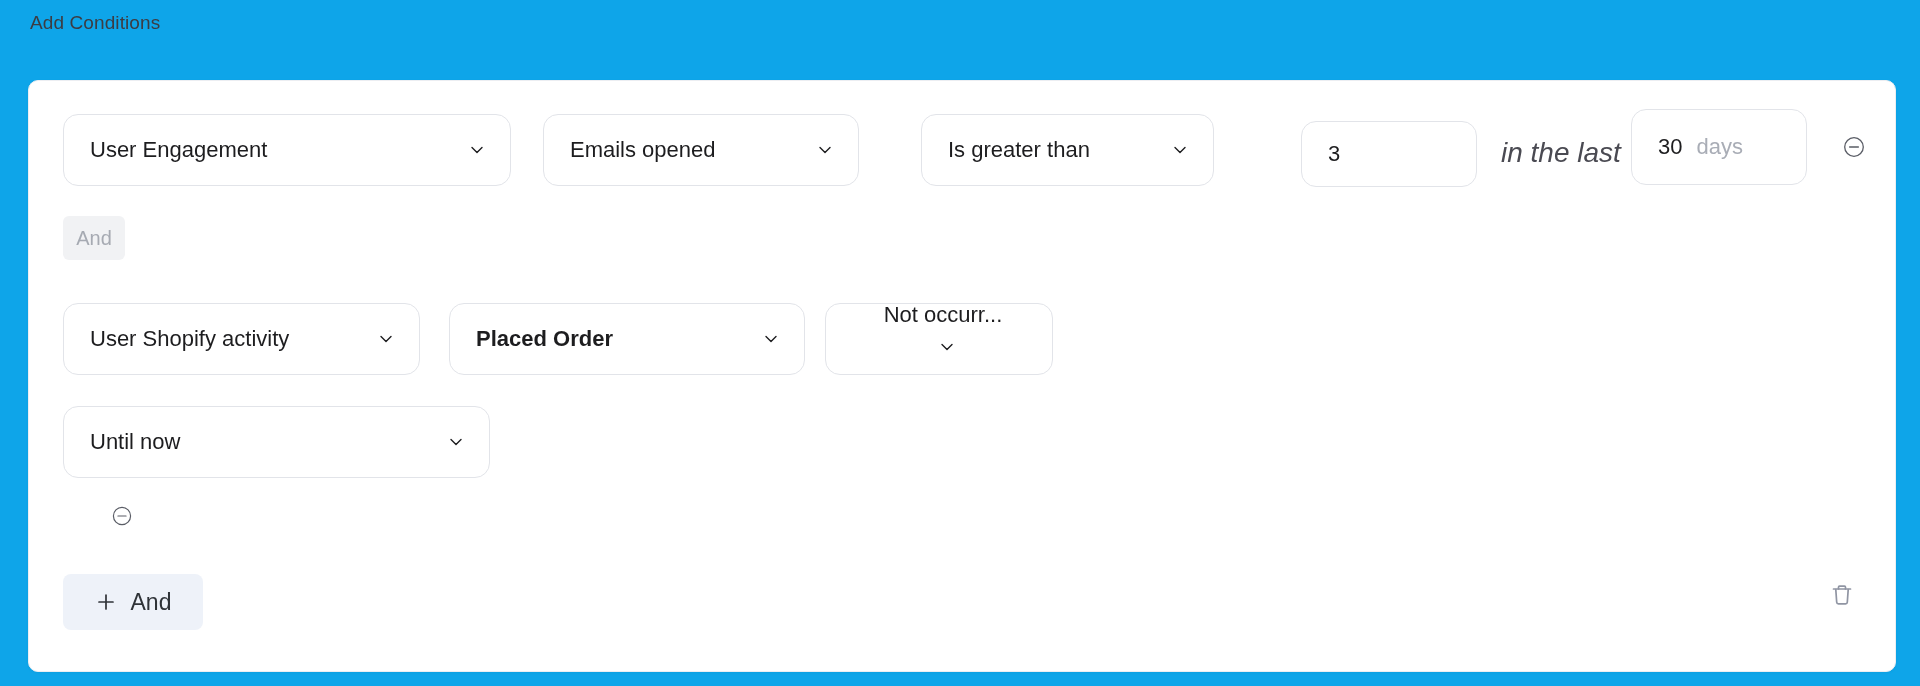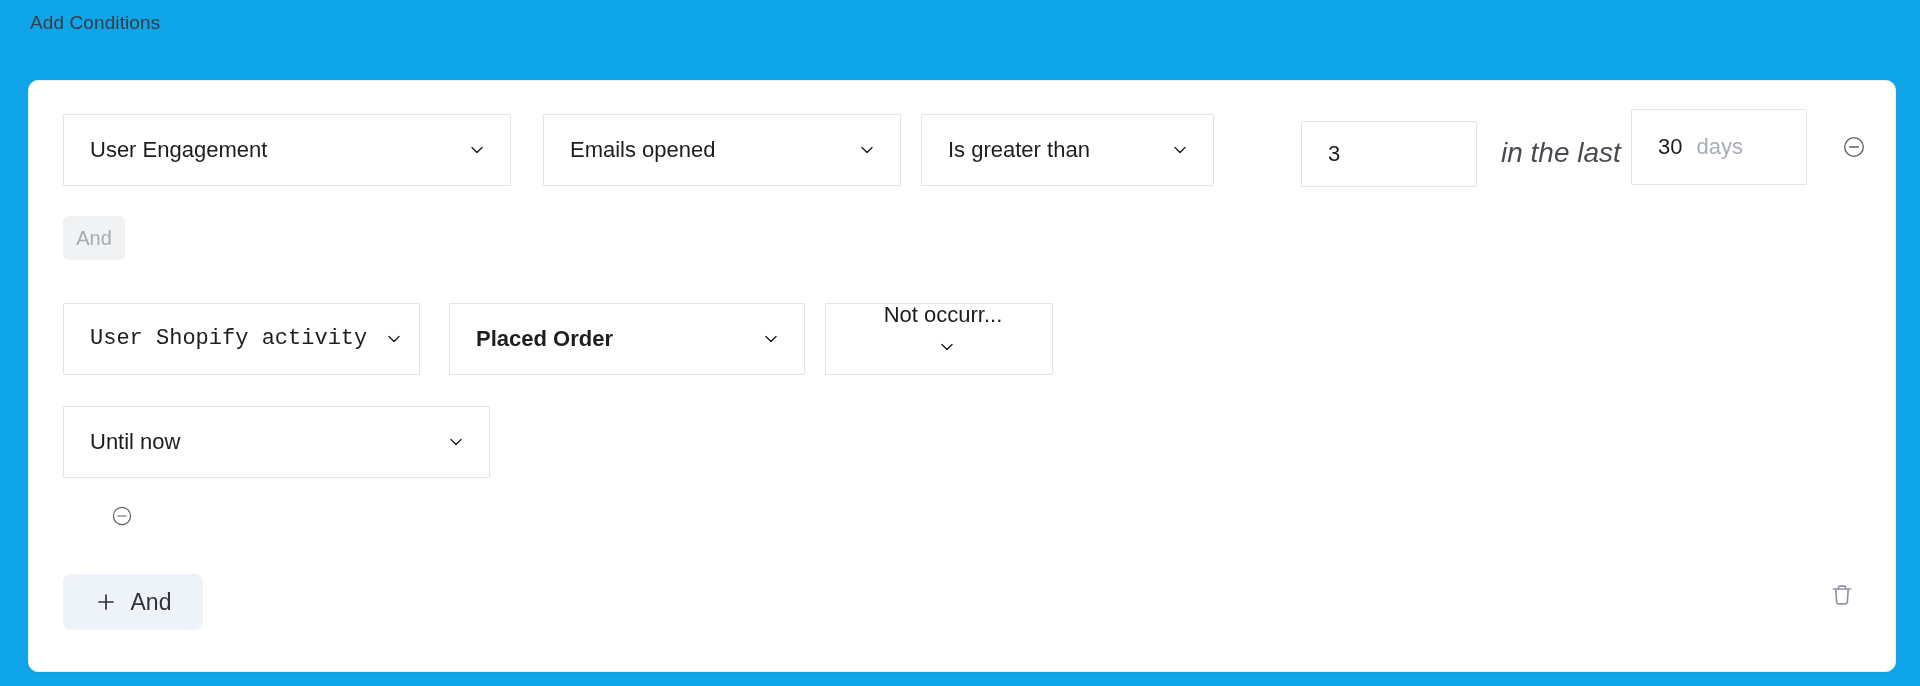--- a/index.html
+++ b/index.html
@@ -44,21 +44,21 @@
     border: 1px solid #eceef2;
     border-radius: 10px;
     box-shadow: 0 1px 3px rgba(17, 24, 39, 0.04);
   }
 
   
   .field {
     position: absolute;
     background: #ffffff;
     border: 1px solid #e2e4e9;
-    border-radius: 1px;
+    border-radius: 15px;
     display: flex;
     align-items: center;
     height: 72px;
   }
   .field.select {
     justify-content: space-between;
     padding: 0 22px 0 26px;
     cursor: pointer;
   }
   .field.input {
@@ -187,21 +187,21 @@
 
     <div class="field select" style="left:34px; top:33px; width:448px;">
       <span class="field-label">User Engagement</span>
       <span class="chevron">
         <svg width="20" height="20" viewBox="0 0 20 20" fill="none">
           <path d="M5 7.5L10 12.5L15 7.5" stroke="#1d1d1f" stroke-width="1.4" stroke-linecap="round" stroke-linejoin="round"></path>
         </svg>
       </span>
     </div>
 
-    <div class="field select" style="left:514px; top:33px; width:358px;">
+    <div class="field select" style="left:514px; top:33px; width:316px;">
       <span class="field-label">Emails opened</span>
       <span class="chevron">
         <svg width="20" height="20" viewBox="0 0 20 20" fill="none">
           <path d="M5 7.5L10 12.5L15 7.5" stroke="#1d1d1f" stroke-width="1.4" stroke-linecap="round" stroke-linejoin="round"></path>
         </svg>
       </span>
     </div>
 
     <div class="field select" style="left:892px; top:33px; width:293px;">
       <span class="field-label">Is greater than</span>
@@ -227,21 +227,21 @@
       <svg width="26" height="26" viewBox="0 0 26 26" fill="none">
         <circle cx="13" cy="13" r="9.3" stroke="#5a5d66" stroke-width="1.3"></circle>
         <path d="M8.6 13H17.4" stroke="#5a5d66" stroke-width="1.3" stroke-linecap="round"></path>
       </svg>
     </button>
 
     <div class="and-chip" style="left:34px; top:135px; width:62px; height:44px;">
       <span>And</span>
     </div>
 
-    <div class="field select" style="left:34px; top:222px; width:357px;font-family:Liberation Mono, monospace;">
+    <div class="field select" style="left:34px; top:222px; width:357px;">
       <span class="field-label">User Shopify activity</span>
       <span class="chevron">
         <svg width="20" height="20" viewBox="0 0 20 20" fill="none">
           <path d="M5 7.5L10 12.5L15 7.5" stroke="#1d1d1f" stroke-width="1.4" stroke-linecap="round" stroke-linejoin="round"></path>
         </svg>
       </span>
     </div>
 
     <div class="field select" style="left:420px; top:222px; width:356px;font-weight:bold;">
       <span class="field-label">Placed Order</span>

